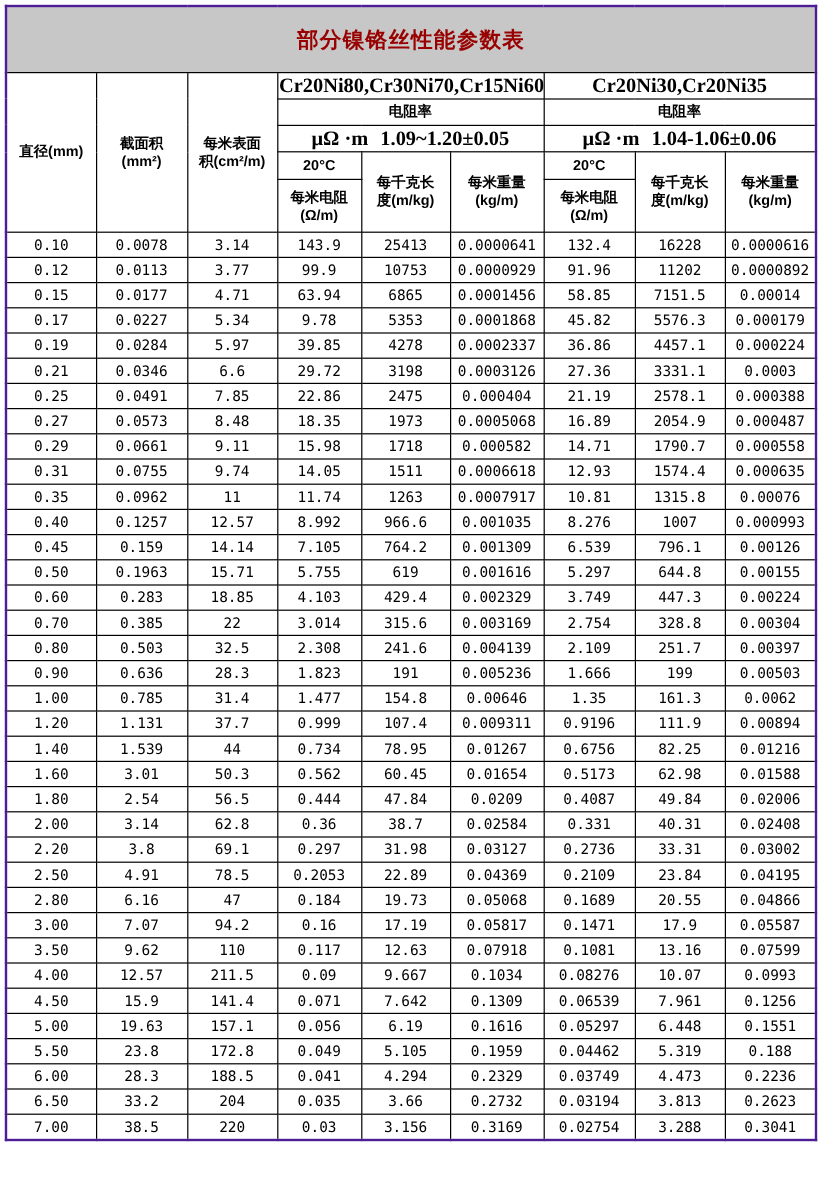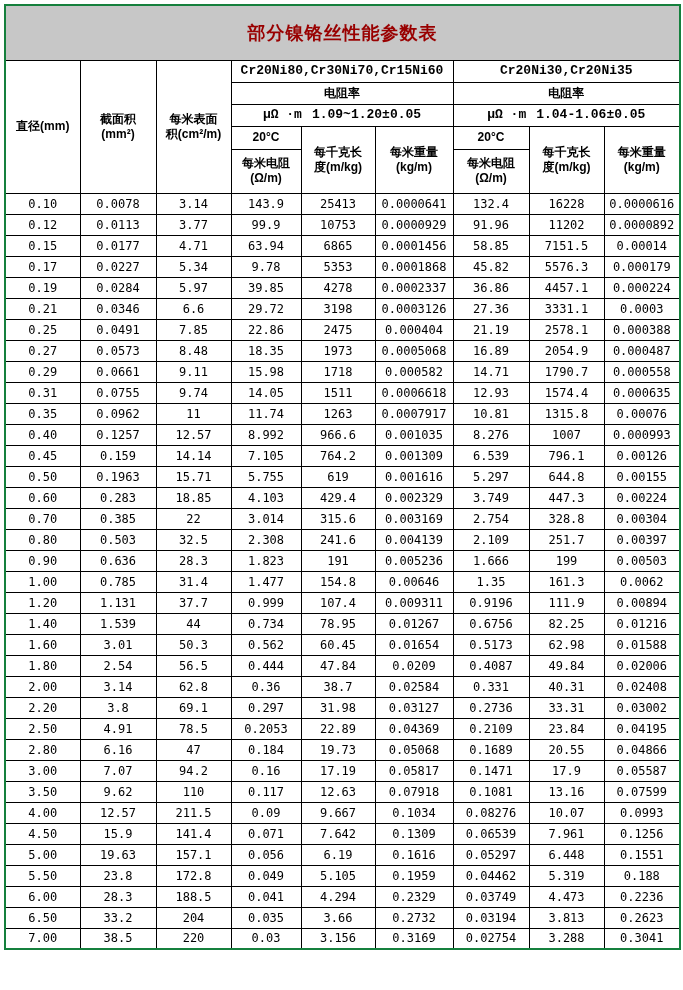--- a/index.html
+++ b/index.html
@@ -9,21 +9,21 @@
     height: 990px;
     background: #ffffff;
     font-family: "Liberation Sans", sans-serif;
     box-sizing: border-box;
     padding: 4px;
   }
   table.param-table {
     border-collapse: collapse;
     table-layout: fixed;
     width: 675px;
-    border: 2px solid #15803d;
+    border: 2px solid #4c1d95;
   }
   table.param-table th, table.param-table td {
     border: 1px solid #000000;
     text-align: center;
     vertical-align: middle;
     padding: 0 1px;
     overflow: hidden;
     box-sizing: border-box;
   }
   tr.title-row th {
@@ -38,22 +38,22 @@
   thead th {
     font-weight: bold;
     font-size: 12px;
     color: #000000;
     background: #ffffff;
     white-space: pre-line;
     line-height: 1.25;
     font-family: "Liberation Sans", sans-serif;
   }
   thead th.alloys, thead th.resist-val {
-    font-family: Liberation Mono, monospace;
-    font-size: 13px;
+    font-family: Liberation Serif, serif;
+    font-size: 17px;
     white-space: nowrap;
   }
   thead tr.h-row { height: 22px; }
   thead tr.h-row-temp { height: 23px; }
   thead tr.h-row-res { height: 44px; }
   thead th.side-head { height: auto; }
   .resist-val .unit { margin-right: 10px; }
   tbody td {
     height: 21px;
     font-family: "DejaVu Sans Mono", monospace;
@@ -90,21 +90,21 @@
 积(cm²/m)</th>
         <th colspan="3" class="alloys">Cr20Ni80,Cr30Ni70,Cr15Ni60</th>
         <th colspan="3" class="alloys">Cr20Ni30,Cr20Ni35</th>
       </tr>
       <tr class="h-row">
         <th colspan="3">电阻率</th>
         <th colspan="3">电阻率</th>
       </tr>
       <tr class="h-row">
         <th colspan="3" class="resist-val"><span class="unit">μΩ ·m</span><span>1.09~1.20±0.05</span></th>
-        <th colspan="3" class="resist-val"><span class="unit">μΩ ·m</span><span>1.04-1.06±0.05</span></th>
+        <th colspan="3" class="resist-val"><span class="unit">μΩ ·m</span><span>1.04-1.06±0.06</span></th>
       </tr>
       <tr class="h-row-temp">
         <th>20°C</th>
         <th rowspan="2">每千克长
 度(m/kg)</th>
         <th rowspan="2">每米重量
 (kg/m)</th>
         <th>20°C</th>
         <th rowspan="2">每千克长
 度(m/kg)</th>

